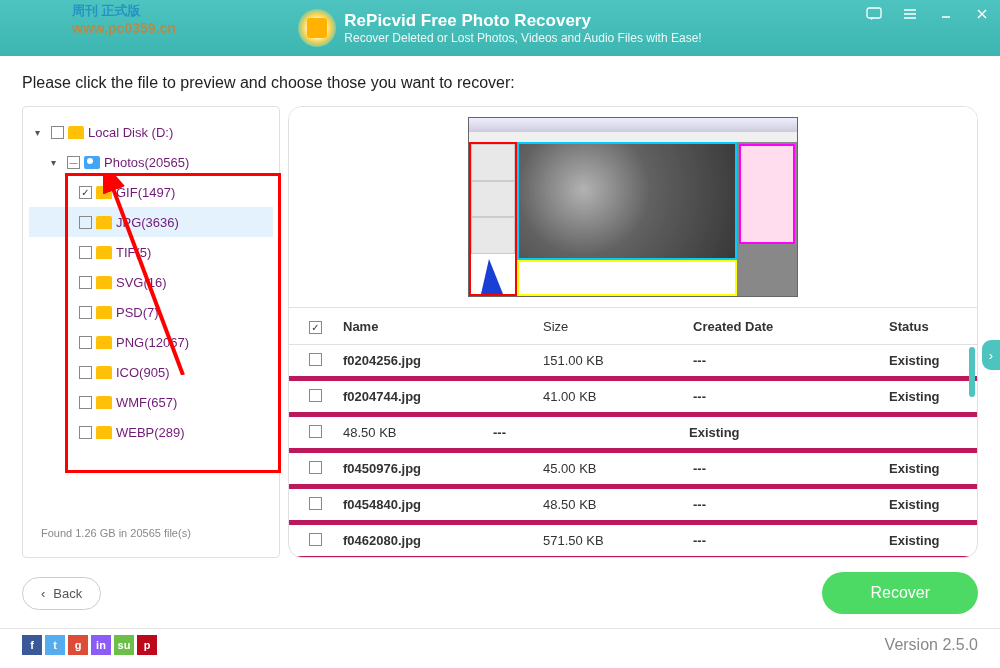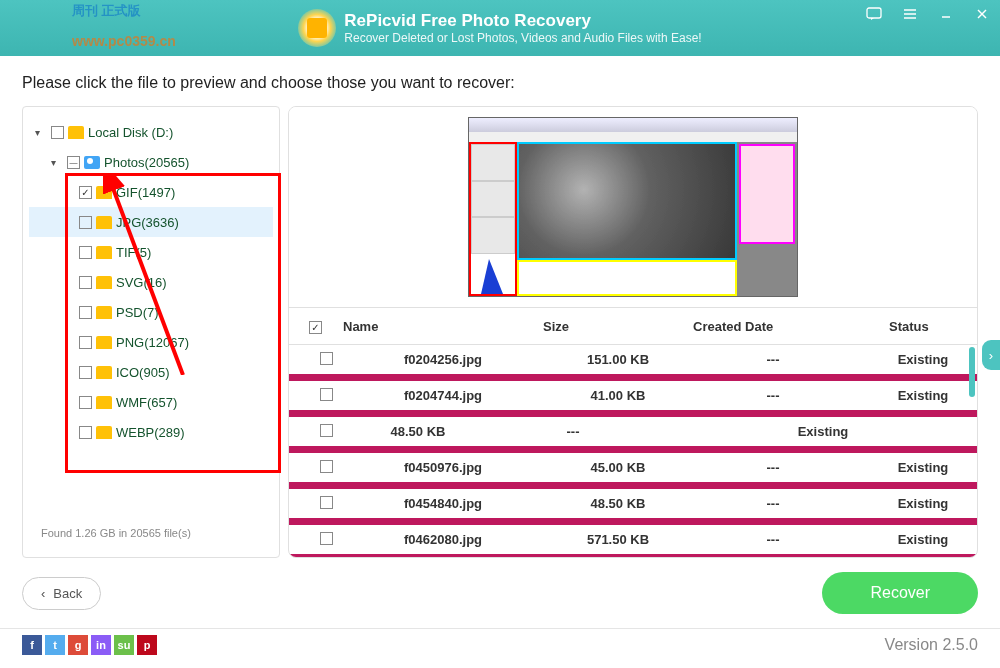--- a/index.html
+++ b/index.html
@@ -5,21 +5,21 @@
     * { margin: 0; padding: 0; box-sizing: border-box; }
     body { font-family: Arial, sans-serif; font-size: 13px; color: #333; background: #fff; width: 1000px; height: 668px; overflow: hidden; position: relative; }
     
     .titlebar { background: linear-gradient(to bottom, #4dc4c0, #3db5b1); height: 56px; display: flex; align-items: center; padding: 0 12px; position: relative; justify-content: center; }
     .logo-area { display: flex; align-items: center; gap: 8px; }
     .logo-icon { width: 38px; height: 38px; border-radius: 50%; background: radial-gradient(circle, #fff 30%, #ffd54f 50%, #4dc4c0 80%); display: flex; align-items: center; justify-content: center; }
     .logo-inner { width: 20px; height: 20px; background: #ffb300; border-radius: 3px; }
     .title-text { color: #fff; }
     .title-main { font-size: 17px; font-weight: bold; }
     .title-sub { font-size: 12px; opacity: 0.9; }
-    .watermark { position: absolute; left: 72px; top: 33px; color: #ff6b00; font-size: 14px; font-weight: bold; opacity: 0.6; pointer-events: none; }
+    .watermark { position: absolute; left: 72px; top: 20px; color: #ff6b00; font-size: 14px; font-weight: bold; opacity: 0.6; pointer-events: none; }
     .watermark2 { position: absolute; left: 72px; top: 2px; color: #0066cc; font-size: 13px; font-weight: bold; opacity: 0.5; pointer-events: none; }
     .window-controls { position: absolute; right: 0; top: 0; display: flex; }
     .win-btn { width: 36px; height: 28px; display: flex; align-items: center; justify-content: center; cursor: pointer; color: #fff; }
     
     .content { padding: 18px 22px 0 22px; }
     .instruction { font-size: 16px; color: #222; margin-bottom: 14px; }
     
     .main-area { display: flex; gap: 8px; height: 452px; }
     .tree-panel { width: 258px; border: 1px solid #e0e0e0; border-radius: 4px; padding: 10px 6px; display: flex; flex-direction: column; position: relative; }
     .tree-content { flex: 1; overflow: hidden; }
@@ -27,49 +27,49 @@
     .tree-item.indent1 { padding-left: 22px; }
     .tree-item.indent2 { padding-left: 50px; }
     .tree-item.selected { background: #e3f2fd; }
     .expand-icon { width: 12px; color: #555; font-size: 10px; }
     .checkbox { width: 13px; height: 13px; border: 1px solid #888; display: inline-flex; align-items: center; justify-content: center; font-size: 10px; }
     .checkbox.checked::after { content: "✓"; color: #333; }
     .checkbox.dash::after { content: "—"; font-size: 8px; }
     .folder-icon { width: 16px; height: 13px; background: #ffc107; border-radius: 2px 2px 0 0; position: relative; }
     .photo-icon { width: 16px; height: 13px; background: #42a5f5; border-radius: 2px; position: relative; }
     .photo-icon::after { content: ""; position: absolute; width: 6px; height: 6px; background: #fff; border-radius: 50%; top: 2px; left: 3px; }
-    .tree-label { font-size: 13px; color: #14532d; }
+    .tree-label { font-size: 13px; color: #701a75; }
     .redbox { position: absolute; border: 3px solid #ff0000; pointer-events: none; }
     .arrow-annotation { position: absolute; pointer-events: none; }
     .tree-footer { font-size: 11px; color: #888; padding: 8px 12px; }
     
-    .right-panel { flex: 1; border: 1px solid #e0e0e0; border-radius: 8px; display: flex; flex-direction: column; overflow: hidden; }
+    .right-panel { flex: 1; border: 1px solid #e0e0e0; border-radius: 14px; display: flex; flex-direction: column; overflow: hidden; }
     .preview-area { height: 200px; background: #fff; display: flex; align-items: center; justify-content: center; position: relative; }
     .preview-img { width: 330px; height: 180px; background: #888; position: relative; border: 1px solid #666; }
     .prev-titlebar { height: 14px; background: linear-gradient(to bottom, #eef, #ccd); }
     .prev-menubar { height: 10px; background: #f0f0f0; }
     .prev-body { display: flex; height: calc(100% - 24px); }
     .prev-left { width: 48px; border: 2px solid #ff0000; background: #e8e8e8; display: flex; flex-direction: column; }
     .prev-tool { flex: 1; border: 1px solid #ccc; }
     .prev-histogram { height: 40px; background: #fff; position: relative; }
     .prev-hist-fill { position: absolute; bottom: 0; left: 10px; width: 0; height: 0; border-left: 8px solid transparent; border-right: 14px solid transparent; border-bottom: 35px solid #1a3fd4; }
     .prev-center { flex: 1; display: flex; flex-direction: column; }
     .prev-micro { flex: 1; border: 2px solid #00bfff; background: radial-gradient(circle at 30% 40%, #aaa, #666 40%, #444); filter: contrast(1.2); }
     .prev-bottom { height: 36px; border: 2px solid #ffff00; background: #fff; }
     .prev-right { width: 60px; background: #888; padding: 2px; }
     .prev-palette { border: 2px solid #ff00ff; background: #fde; height: 100px; }
     
     .table-header { display: flex; align-items: center; height: 38px; border-top: 1px solid #e0e0e0; border-bottom: 1px solid #e0e0e0; padding: 0 20px; }
     .th-check { width: 34px; }
     .th-name { width: 200px; font-weight: bold; }
-    .th-size { width: 150px; font-weight: bold; }
+    .th-size { width: 150px; font-weight: normal; }
     .th-date { width: 160px; font-weight: bold; }
     .th-status { flex: 1; font-weight: bold; margin-left: 36px; }
     .table-body { flex: 1; overflow-y: auto; position: relative; }
-    .table-row { display: flex; align-items: center; height: 36px; padding: 0 20px; border-bottom: 7px solid #be185d; text-align: center; }
+    .table-row { display: flex; align-items: center; height: 36px; padding: 0 20px; border-bottom: 5px solid #be185d; }
     .scroll-indicator { position: absolute; right: 2px; top: 2px; width: 6px; height: 50px; background: #4dc4c0; border-radius: 3px; }
     
     .side-arrow { position: absolute; right: 0; top: 340px; width: 18px; height: 30px; background: #4dc4c0; border-radius: 9px 0 0 9px; display: flex; align-items: center; justify-content: center; color: #fff; cursor: pointer; }
     
     .bottom-bar { display: flex; justify-content: space-between; align-items: center; padding: 14px 22px; }
     .back-btn { display: flex; align-items: center; gap: 8px; padding: 8px 18px; border: 1px solid #ccc; border-radius: 20px; cursor: pointer; color: #555; }
     .recover-btn { padding: 12px 48px; background: #4cd964; color: #fff; border: none; border-radius: 24px; font-size: 16px; cursor: pointer; }
     
     .footer { border-top: 1px solid #e5e5e5; padding: 6px 22px; display: flex; justify-content: space-between; align-items: center; }
     .social { display: flex; gap: 3px; }

